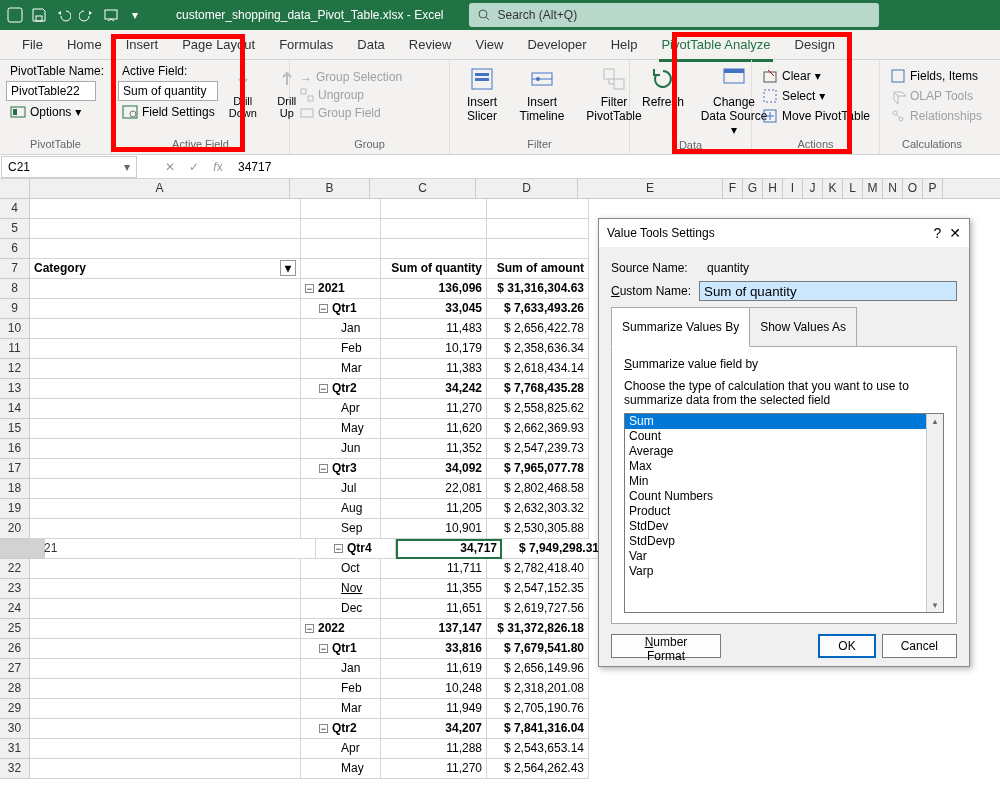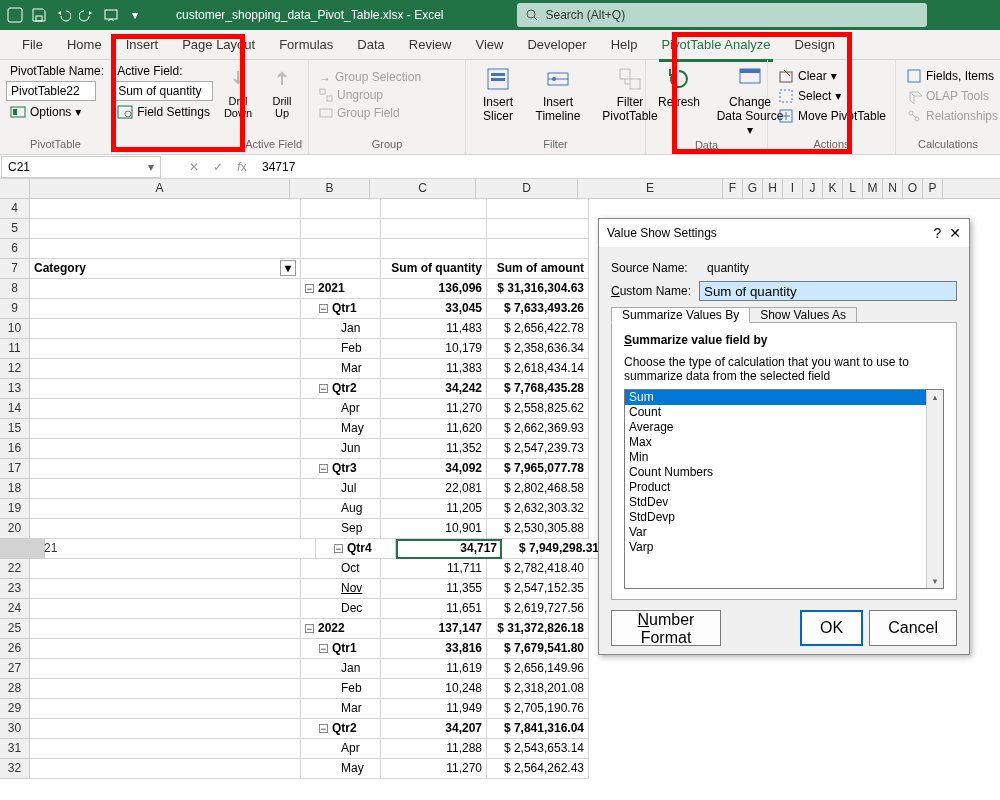--- a/index.html
+++ b/index.html
@@ -2,21 +2,21 @@
 <html><head>
 <meta charset="utf-8">
 <style>
   * { box-sizing: border-box; margin: 0; padding: 0; font-family: "Segoe UI", Arial, sans-serif; }
   body { background: #fff; font-size: 12px; overflow: hidden; width: 1000px; height: 800px; }
   
   
   .titlebar { height: 30px; background: #217346; display: flex; align-items: center; color: #fff; padding: 0 4px; }
   .titlebar .qat { display: flex; gap: 2px; align-items: center; margin-right: 30px; }
   .titlebar .qat-btn { width: 22px; height: 22px; display: flex; align-items: center; justify-content: center; color: #fff; }
-  .titlebar .filename { flex: 0 0 auto; font-size: 12px; margin-right: 64px; }
+  .titlebar .filename { flex: 0 0 auto; font-size: 12px; margin-right: 16px; }
   .titlebar .search { flex: 1; max-width: 410px; height: 24px; background: #b8d8cc; border-radius: 3px; display: flex; align-items: center; padding: 0 8px; color: #333; margin-left: 10px; }
   .titlebar .search svg { margin-right: 6px; }
 
   
   .hl { position: absolute; border: 5px solid red; pointer-events: none; z-index: 5; }
 
   
   .ribbon-tabs { height: 30px; background: #f3f2f1; border-bottom: 1px solid #d4d4d4; display: flex; align-items: center; padding: 0 10px; gap: 0; color: #333; }
   .ribbon-tabs .tab { padding: 0 12px; height: 30px; line-height: 30px; font-size: 13px; }
   .ribbon-tabs .tab.active { color: #217346; }
@@ -29,21 +29,21 @@
   .group-content { display: flex; gap: 4px; flex: 1; }
   .stack { display: flex; flex-direction: column; gap: 2px; }
   .btn { display: flex; align-items: center; gap: 4px; font-size: 12px; padding: 1px 4px; white-space: nowrap; }
   .btn.dim { color: #a0a0a0; }
   .bigbtn { display: flex; flex-direction: column; align-items: center; padding: 2px 6px; text-align: center; font-size: 12px; }
   .bigbtn .icon { width: 28px; height: 28px; margin-bottom: 2px; }
   .input-like { background: #fff; border: 1px solid #ababab; padding: 1px 4px; width: 90px; height: 20px; display: flex; align-items: center; }
 
   
   .formula-bar { height: 24px; border-bottom: 1px solid #d4d4d4; display: flex; align-items: center; background: #fff; }
-  .namebox { width: 160px; height: 22px; border: 1px solid #ccc; margin: 1px; padding: 0 6px; display: flex; align-items: center; justify-content: space-between; }
+  .namebox { width: 136px; height: 22px; border: 1px solid #ccc; margin: 1px; padding: 0 6px; display: flex; align-items: center; justify-content: space-between; }
   .namebox .dd { color: #666; }
   .fb-btn { width: 24px; text-align: center; color: #999; }
   .fb-input { flex: 1; padding: 0 8px; }
 
   
   .grid-wrap { position: relative; }
   .col-headers { display: flex; height: 20px; border-bottom: 1px solid #ccc; background: #f0f0f0; }
   .col-headers .rowhdr-spacer { width: 30px; border-right: 1px solid #ccc; }
   .ch { border-right: 1px solid #ccc; text-align: center; line-height: 19px; color: #333; }
   .ch:nth-child(2){width:260px;} .ch:nth-child(3){width:80px;} .ch:nth-child(4){width:106px;} .ch:nth-child(5){width:102px;}
@@ -61,33 +61,33 @@
 
   
   .dialog { position: absolute; left: 598px; top: 218px; width: 372px; background: #f0f0f0; border: 1px solid #888; box-shadow: 2px 2px 6px rgba(0,0,0,.3); z-index: 10; }
   .dlg-title { height: 28px; display: flex; align-items: center; padding: 0 8px; justify-content: space-between; background:#fff; }
   .dlg-title .ctrls { display: flex; gap: 8px; font-size: 14px; }
   .dlg-body { padding: 8px 12px; }
   .dlg-row { margin: 6px 0; display: flex; align-items: center; gap: 8px; }
   .dlg-row .lbl { font-size: 12px; }
   .dlg-row input { flex: 1; height: 20px; border: 1px solid #7a7a7a; padding: 0 4px; }
   .dlg-tabs { display: flex; margin-top: 4px; }
-  .dlg-tab { padding: 0 10px; border: 1px solid #aaa; margin-right: -1px; background: #f0f0f0; font-size: 12px; }
+  .dlg-tab { padding: 12px 10px; border: 1px solid #aaa; margin-right: -1px; background: #f0f0f0; font-size: 12px; }
   .dlg-tab.active { background: #fff; border-bottom: 1px solid #fff; position: relative; z-index: 1; }
   .dlg-frame { border: 1px solid #aaa; background: #fff; padding: 10px 12px; margin-top: -1px; }
   .dlg-list { border: 1px solid #7a7a7a; height: 200px; margin-top: 6px; display: flex; }
   .dlg-list-inner { flex:1; overflow-y: auto; display: flex; flex-direction: column; }
   .dlg-list-item { padding: 0 4px; font-size: 12px; line-height: 15px; }
   .dlg-list-item.sel { background: #0078d7; color: #fff; }
   .dlg-scroll { width: 17px; background: #f0f0f0; border-left: 1px solid #ccc; display: flex; flex-direction: column; justify-content: space-between; align-items: center; }
   .dlg-scroll div { font-size: 9px; color: #666; padding: 2px 0; }
   .dlg-btns { display: flex; justify-content: space-between; margin-top: 10px; }
   .dlg-btns .secondary { width: 110px; }
   .dlg-btns .right { display: flex; gap: 6px; }
-  button.dlg-btn { height: 36px; padding: 0 18px; border: 1px solid #7a7a7a; background: #fdfdfd; font-size: 16px; }
+  button.dlg-btn { height: 24px; padding: 0 18px; border: 1px solid #7a7a7a; background: #fdfdfd; font-size: 12px; }
   button.dlg-btn.primary { border: 2px solid #0067c0; }
   .u { text-decoration: underline; }
 
   svg { display: block; }
 </style>
 </head>
 <body>
 
 <div class="titlebar">
   <div class="qat">
@@ -157,21 +157,21 @@
           </div>
       <div class="btn"><svg width="16" height="16">
               <rect x="1" y="3" width="14" height="10" fill="none" stroke="#217346"></rect>
               <rect x="3" y="5" width="4" height="6" fill="#217346"></rect>
             </svg><span>Options</span> ▾</div>
     </div>
       </div>
     <div class="group-label">PivotTable</div>
   </div>
 
-  <div class="group" style="width:197px;align-items:flex-end;">
+  <div class="group" style="width:178px;">
     <div class="group-content">
       <div class="stack">
         <div class="btn">Active Field:</div>
         <div class="input-like" style="width:100px;">
             <span>Sum of quantity</span>
           </div>
         <div class="btn">
             <svg width="16" height="16">
               <rect x="1" y="2" width="14" height="12" fill="none" stroke="#217346"></rect>
               <circle cx="11" cy="10" r="3" fill="none" stroke="#777"></circle>
@@ -563,38 +563,38 @@
         <div class="cell"></div>
         <div class="cell" style="padding-left:40px;">May</div>
         <div class="cell">11,270</div>
         <div class="cell">$   2,564,262.43</div>
       </div>
     </div>
 </div>
 
 <div class="dialog">
   <div class="dlg-title">
-    <span>Value Show Settings</span>
+    <span>Value Tools Settings</span>
     <div class="ctrls">
       <span>?</span>
       <span>✕</span>
     </div>
   </div>
   <div class="dlg-body">
     <div class="dlg-row"><span class="lbl">Source Name:</span> &nbsp;<span>quantity</span></div>
     <div class="dlg-row">
         <span class="lbl"><span class="u">C</span>ustom Name:</span>
         <input style="background: rgb(204, 232, 255);" value="Sum of quantity">
       </div>
     <div class="dlg-tabs">
       <div class="dlg-tab active"><span>Summarize Values By</span></div>
       <div class="dlg-tab"><span>Show Values As</span></div>
     </div>
     <div class="dlg-frame">
-      <div style="font-weight:bold;"><span class="u">S</span>ummarize value field by</div>
+      <div style="font-weight:normal;"><span class="u">S</span>ummarize value field by</div>
       <div style="margin-top:8px;">Choose the type of calculation that you want to use to summarize data from the selected field</div>
       <div class="dlg-list">
         <div class="dlg-list-inner" id="dlg-list">
             <div class="dlg-list-item sel">Sum</div>
             <div class="dlg-list-item">Count</div>
             <div class="dlg-list-item">Average</div>
             <div class="dlg-list-item">Max</div>
             <div class="dlg-list-item">Min</div>
             <div class="dlg-list-item">Count Numbers</div>
             <div class="dlg-list-item">Product</div>

